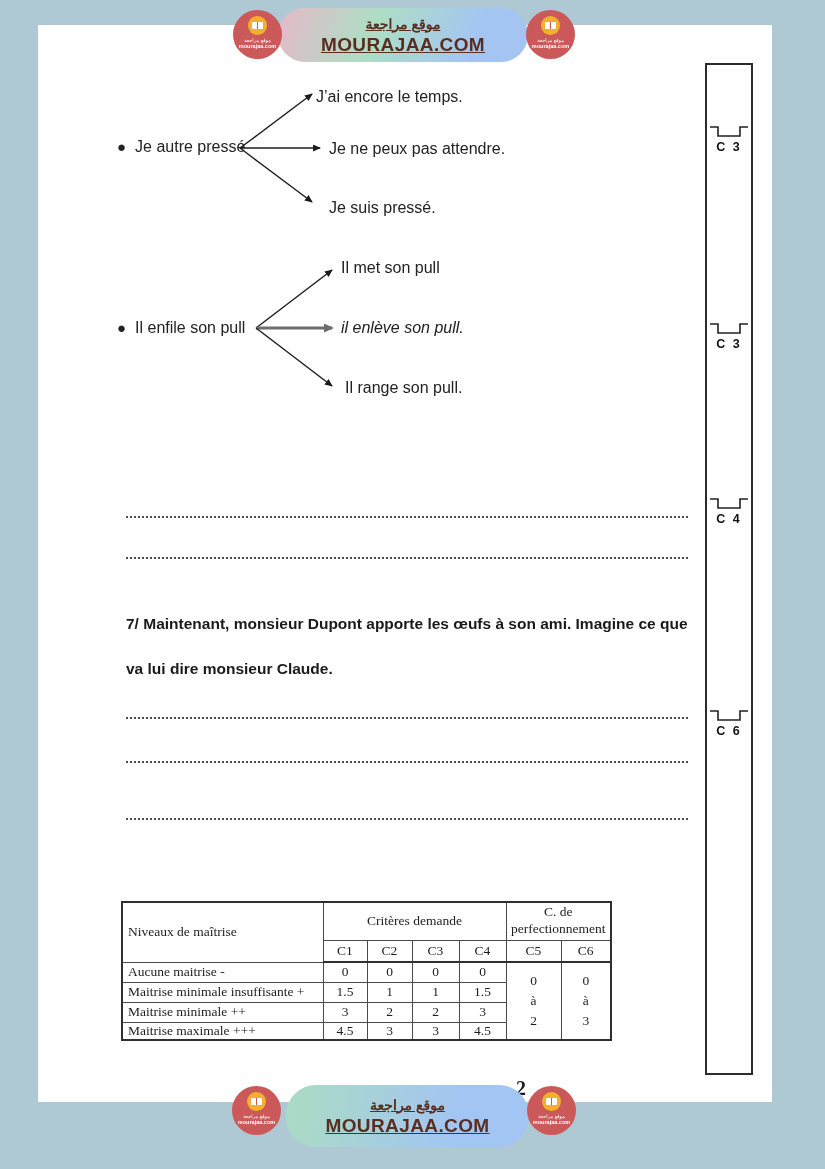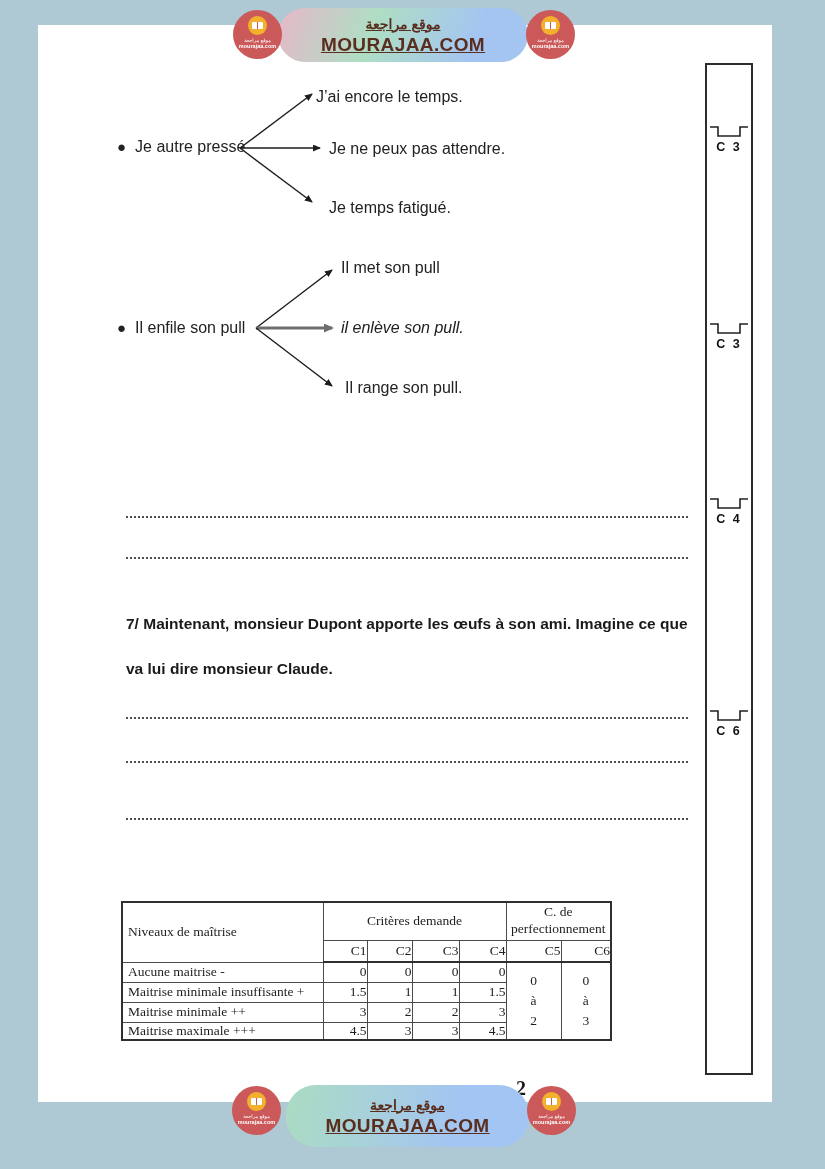--- a/index.html
+++ b/index.html
@@ -98,21 +98,21 @@
     position:absolute; left:121px; top:901px;
     border-collapse:collapse; table-layout:fixed;
     font-family:"Liberation Serif", serif; color:#1d1d1d;
     border:2px solid #2f2f2f;
   }
   .rubric th, .rubric td {
     border:1px solid #4a4a4a; padding:0; font-weight:normal;
     font-size:13.5px; box-sizing:border-box;
   }
   .rubric .lvl { text-align:left; padding-left:5px; }
-  .rubric .num, .rubric .crit { text-align:right; }
+  .rubric .num, .rubric .crit { text-align:center; }
   .rubric thead tr.colhead th { border-bottom:2px solid #2f2f2f; }
   .rubric .range { text-align:center; white-space:pre-line; line-height:1.45; vertical-align:middle; }
   .rubric .gh { text-align:center; line-height:1.25; }
 </style>
 </head>
 <body>
 
 <div class="canvas">
 
   <div class="sheet"></div>
@@ -164,21 +164,21 @@
       <path d="M1 3 H9 V12 H31 V3 H39" fill="none" stroke="#222222" stroke-width="1.6"></path>
     </svg>
     <span class="clabel">C 6</span>
   </div>
 
   <div class="mtext mprompt" style="left:117px; top:138px;">
     <span class="bullet">●</span><span>Je autre pressé</span>
   </div>
   <div class="mtext" style="left:316px; top:80px;margin-top:8px;">J’ai encore le temps.</div>
   <div class="mtext" style="left:329px; top:140px;">Je ne peux pas attendre.</div>
-  <div class="mtext" style="left:329px; top:199px;">Je temps fatigué.</div>
+  <div class="mtext" style="left:329px; top:199px;">Je suis pressé.</div>
 
   <svg class="arrows" style="left:234px; top:82px;" width="96" height="132" viewBox="0 0 96 132">
     <defs>
       <marker id="ahBlack" markerWidth="9" markerHeight="8" refX="7" refY="3.5" orient="auto" markerUnits="userSpaceOnUse">
         <path d="M0,0 L8,3.5 L0,7 Z" fill="#1c1c1c"></path>
       </marker>
     </defs>
     <line x1="6" y1="66" x2="78" y2="12" stroke="#1c1c1c" stroke-width="1.4" marker-end="url(#ahBlack)"></line>
     <line x1="6" y1="66" x2="86" y2="66" stroke="#1c1c1c" stroke-width="1.4" marker-end="url(#ahBlack)"></line>
     <line x1="6" y1="66" x2="78" y2="120" stroke="#1c1c1c" stroke-width="1.4" marker-end="url(#ahBlack)"></line>

